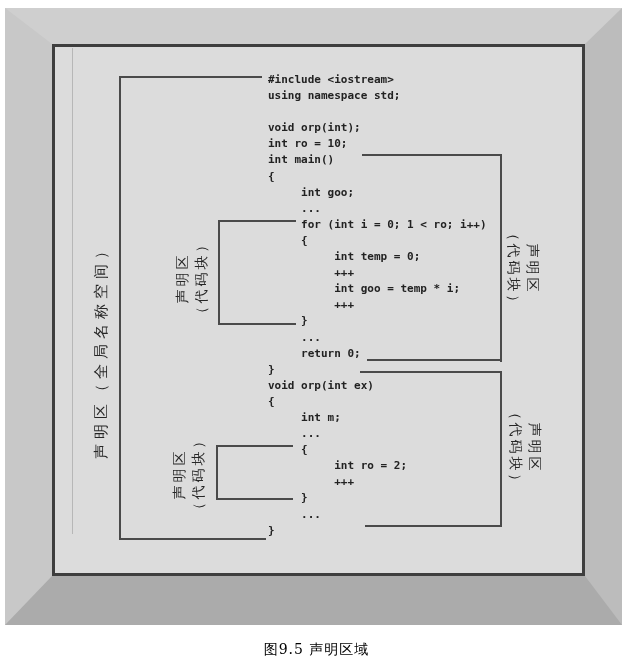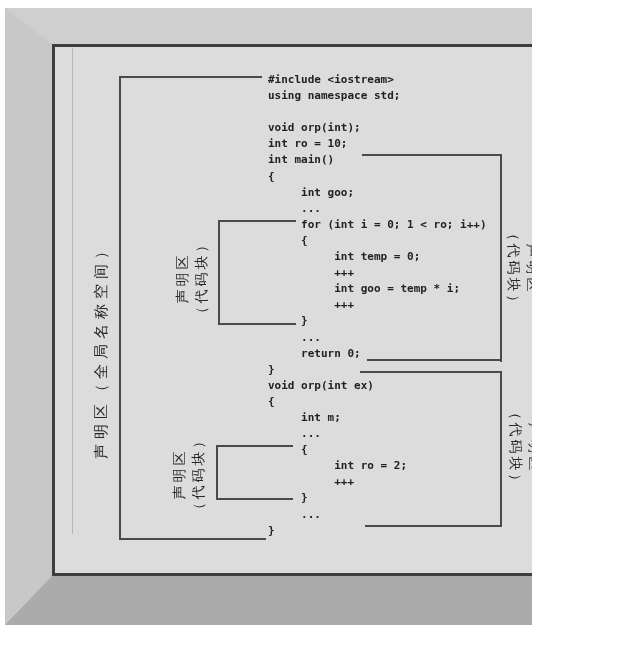--- a/index.html
+++ b/index.html
@@ -1,17 +1,17 @@
 <!DOCTYPE html>
 <html><head>
 <meta charset="utf-8">
 <style>
   html,body { margin:0; padding:0; background:#ffffff; }
   .page {
-    position:relative; width:532px; height:667px; background:#ffffff;
+    position:relative; width:633px; height:667px; background:#ffffff;
     overflow:hidden; font-family:"DejaVu Sans", sans-serif;
   }
   
   .frame {
     position:absolute; left:5px; top:8px; width:617px; height:617px;
     box-sizing:border-box;
     border-top:36px solid #cfcfcf;
     border-left:47px solid #c8c8c8;
     border-right:37px solid #bcbcbc;
     border-bottom:49px solid #ababab;
@@ -122,14 +122,15 @@
   <div class="rotlabel lab-block rot-cw" style="left:523px; top:269px;">
     <div>声明区</div>
     <div>（代码块）</div>
   </div>
 
   <div class="rotlabel lab-block rot-cw" style="left:525px; top:448px;">
     <div>声明区</div>
     <div>（代码块）</div>
   </div>
 
+  <div class="caption">图9.5 声明区域</div>
 
 </div>
 
 </body></html>

